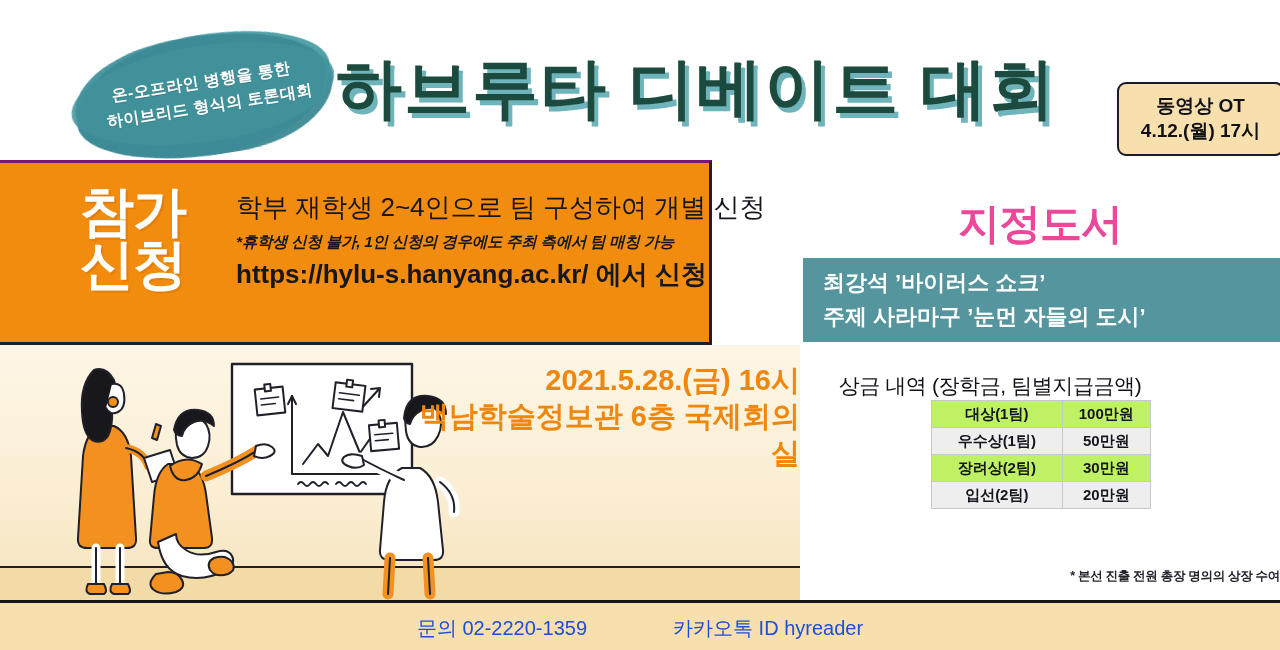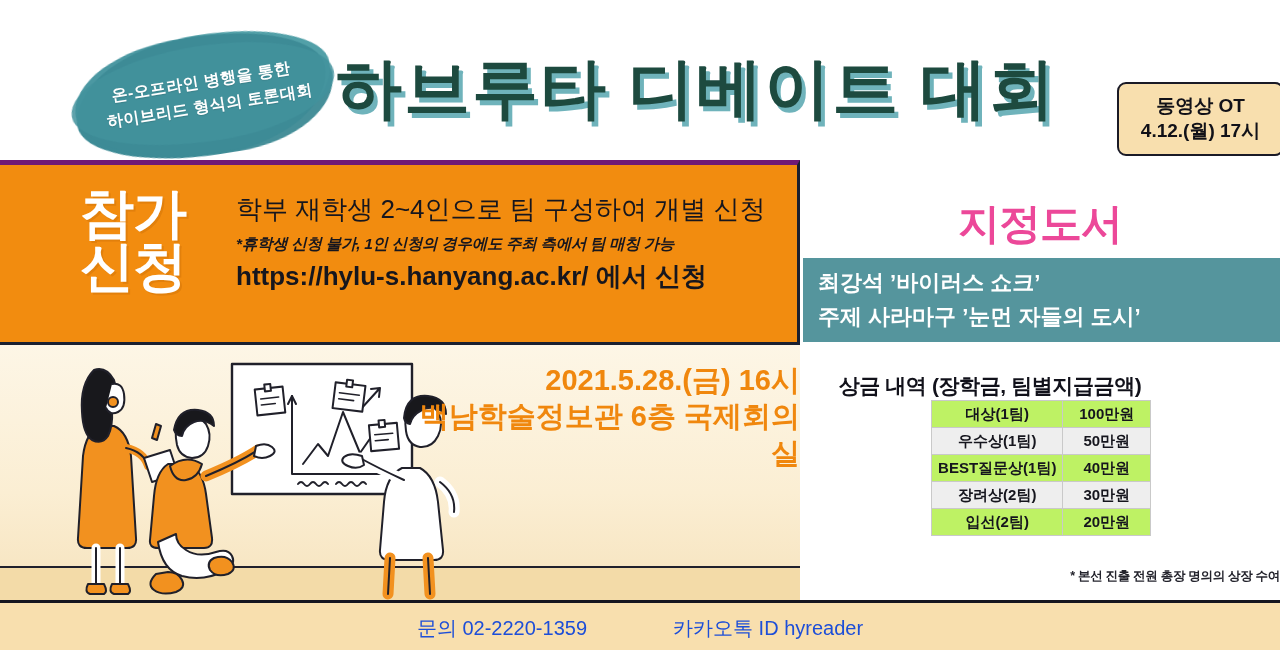--- a/index.html
+++ b/index.html
@@ -55,23 +55,23 @@
   .ot-badge{
     position:absolute;left:1117px;top:82px;width:163px;height:70px;
     background:#f8dfae;border:2.5px solid #1a1a26;border-radius:9px;
     display:flex;flex-direction:column;align-items:center;justify-content:center;
     color:#111118;font-weight:bold;line-height:1.3;
   }
   .ot-badge span{font-size:19px;white-space:nowrap;}
 
   
   .apply-block{
-    position:absolute;left:0;top:160px;width:800px;height:185px;
+    position:absolute;left:0;top:160px;width:712px;height:185px;
     background:#f28c0f;
-    border-top:5px solid #701a75;border-bottom:3px solid #1a2030;
+    border-top:3px solid #701a75;border-bottom:3px solid #1a2030;
     border-right:3px solid #1a2030;
     box-sizing:border-box;
   }
   .apply-label{
     position:absolute;left:58px;top:22px;width:150px;
     color:#ffffff;font-weight:bold;font-size:54px;line-height:.98;
     text-align:center;letter-spacing:-1px;
     text-shadow:2px 2px 0 rgba(180,90,0,.25);
   }
   .apply-lines{position:absolute;left:236px;top:26px;width:545px;color:#16161e;}
@@ -85,21 +85,21 @@
     position:absolute;left:800px;top:196px;width:480px;
     text-align:center;color:#ec4899;font-weight:bold;font-size:42px;letter-spacing:-1px;
   }
   .books-box{
     position:absolute;left:803px;top:258px;width:477px;height:84px;
     background:#55959d;
     display:flex;flex-direction:column;justify-content:center;
   }
   .books-box .bline{
     color:#ffffff;font-weight:bold;font-size:22px;line-height:1.55;
-    padding-left:15px;white-space:nowrap;
+    padding-left:20px;white-space:nowrap;
   }
 
   
   .lower{
     position:absolute;left:0;top:345px;width:1280px;height:255px;
     background:linear-gradient(180deg,#fdf6e6 0%,#fbeed3 58%,#f6e3bd 100%);
   }
   .lower-right-white{
     position:absolute;left:800px;top:345px;width:480px;height:255px;background:#ffffff;
   }
@@ -116,21 +116,21 @@
   .event-when{
     position:absolute;left:400px;top:362px;width:400px;text-align:right;
     color:#f0870d;font-weight:bold;line-height:1.25;
   }
   .event-when .d1{font-size:29px;}
   .event-when .d2{font-size:29px;}
 
   
   .prize-title{
     position:absolute;left:800px;top:372px;width:380px;text-align:center;
-    font-size:21px;font-weight:bold;color:#11111a;letter-spacing:-.4px;
+    font-size:21px;font-weight:normal;color:#11111a;letter-spacing:-.4px;
   }
   .prize-table{
     position:absolute;left:931px;top:400px;width:220px;
     border-collapse:collapse;font-size:15px;color:#15151d;
     background:#bef264;
   }
   .prize-table td{
     border:1px solid #c9c9c9;padding:3px 4px;font-weight:bold;text-align:center;
     height:20px;
   }
@@ -293,24 +293,20 @@
     <tbody>
         <tr>
           <td class="name">대상(1팀)</td>
           <td class="amt">100만원</td>
         </tr>
         <tr>
           <td class="name">우수상(1팀)</td>
           <td class="amt">50만원</td>
         </tr>
         <tr>
-          <td class="name">BEST질문상(1팀)</td>
-          <td class="amt">40만원</td>
-        </tr>
-        <tr>
           <td class="name">장려상(2팀)</td>
           <td class="amt">30만원</td>
         </tr>
         <tr>
           <td class="name">입선(2팀)</td>
           <td class="amt">20만원</td>
         </tr>
       </tbody>
   </table>
   <div class="prize-note">* 본선 진출 전원 총장 명의의 상장 수여</div>

